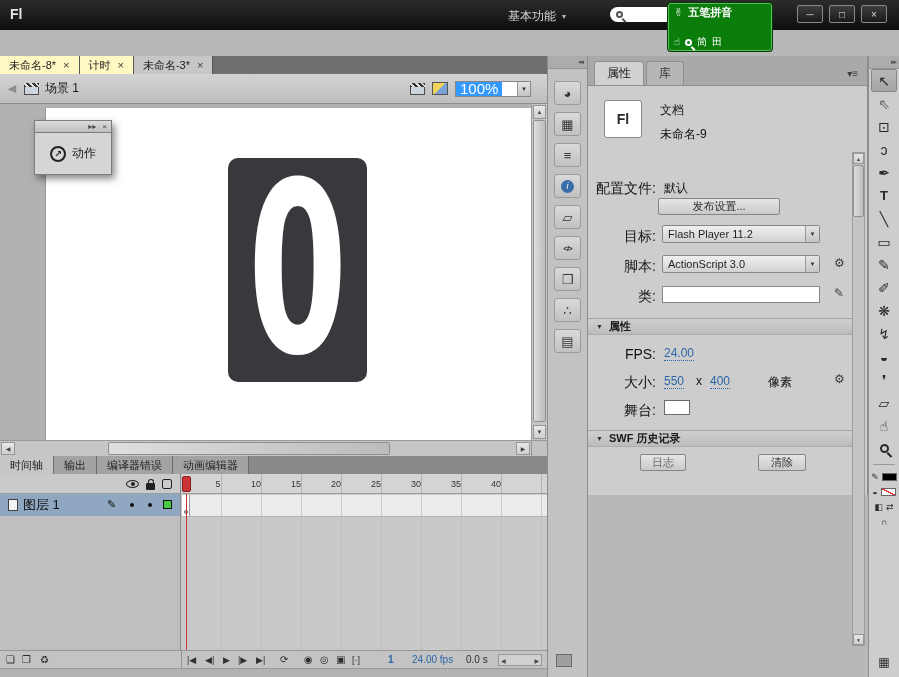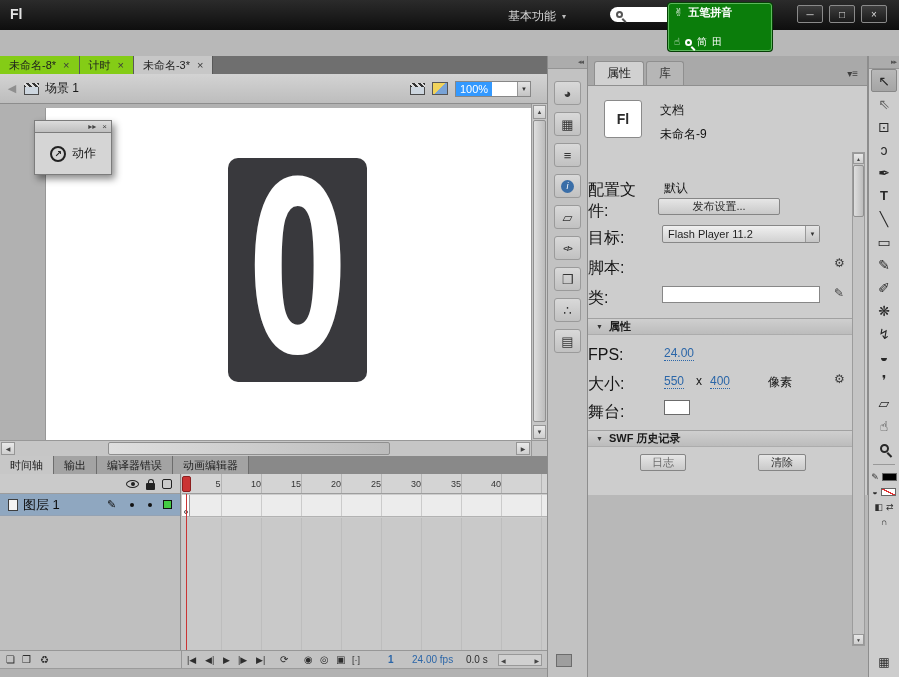--- a/index.html
+++ b/index.html
@@ -20,35 +20,35 @@
   .ime{position:absolute;left:668px;top:3px;width:104px;height:48px;background:#0b7d0b;border:1px solid #5cb85c;border-radius:3px;color:#fff;z-index:60;padding:3px 5px;display:flex;flex-direction:column;justify-content:space-between;box-shadow:0 0 0 1px #063f06}
   .ime-row{display:flex;align-items:center;gap:5px;font-size:11px;font-weight:bold;line-height:1}
   .ime-row .sm{font-size:10px;font-weight:normal}
 
   
   .menubar{position:absolute;left:0;top:30px;width:899px;height:26px;background:linear-gradient(#616161,#4a4a4a);border-bottom:1px solid #2c2c2c;display:flex;align-items:center;padding-left:4px;z-index:30}
   .menu-item{padding:0 9px;color:#e6e6e6;font-size:12px;line-height:26px}
 
   
   .doc-tabs{position:absolute;left:0;top:56px;width:547px;height:18px;background:#6f6f6f;display:flex}
-  .doc-tab{display:flex;align-items:center;gap:7px;padding:0 9px;background:#84cc16;border-right:1px solid #585858;color:#1d1d1d;font-size:11px}
+  .doc-tab{display:flex;align-items:center;gap:7px;padding:0 9px;background:#fef9c3;border-right:1px solid #585858;color:#1d1d1d;font-size:11px}
   .doc-tab.active{background:#c7c7c7}
   .tab-close{color:#3b3b3b;font-size:11px}
 
   
   .editbar{position:absolute;left:0;top:74px;width:547px;height:30px;background:linear-gradient(#d3d3d3,#bdbdbd);border-bottom:1px solid #8d8d8d;display:flex;align-items:center;z-index:5}
   .back-btn{width:24px;text-align:center;color:#8f8f8f;font-size:11px}
   .clapper{width:15px;height:12px;border:1px solid #4a4a4a;background:#cdd6df;position:relative;margin-right:6px}
   .clapper::before{content:"";position:absolute;left:-1px;top:-1px;right:-1px;height:4px;background:repeating-linear-gradient(45deg,#333 0 2px,#ddd 2px 4px)}
   .clapper.mini{margin:0}
   .scene-label{font-size:12px;color:#1a1a1a}
   .editbar-right{margin-left:auto;display:flex;align-items:center;gap:7px;padding-right:16px}
   .eb-sym{width:16px;height:13px;border:1px solid #555;background:linear-gradient(135deg,#f1d35b 50%,#79a3d6 50%)}
   .zoom-box{width:76px;height:16px;background:#fff;border:1px solid #878787;display:flex;align-items:center;position:relative}
-  .zoom-value{background:#3399ff;color:#fff;font-size:11px;padding:0 4px;line-height:14px;height:14px}
+  .zoom-value{background:#3399ff;color:#fff;font-size:15px;padding:0 4px;line-height:14px;height:14px}
   .zoom-caret{position:absolute;right:0;top:0;width:13px;height:14px;background:linear-gradient(#e4e4e4,#c4c4c4);border-left:1px solid #979797;font-size:6px;display:flex;align-items:center;justify-content:center;color:#333}
 
   
   .stage{position:absolute;left:0;top:104px;width:531px;height:336px;background:#b1b1b1;overflow:hidden}
   .canvas{position:absolute;left:46px;top:4px;width:485px;height:332px;background:#fff;box-shadow:-1px 0 0 #979797}
   .zero-card{position:absolute;left:182px;top:50px;width:139px;height:224px;background:#39393d;border-radius:10px;display:flex;align-items:center;justify-content:center;overflow:hidden}
   .zero-digit{font-family:"DejaVu Sans",sans-serif;font-weight:bold;font-size:238px;line-height:1;color:#fff;transform:scaleX(.6)}
   .actions-float{position:absolute;left:34px;top:16px;width:78px;height:55px;z-index:20;box-shadow:3px 4px 7px rgba(0,0,0,.45)}
   .af-title{height:13px;background:linear-gradient(#dcdcdc,#bfbfbf);border:1px solid #7c7c7c;display:flex;align-items:center;justify-content:flex-end;gap:6px;padding:0 4px;font-size:8px;color:#444}
   .af-body{height:42px;background:#d5d5d5;border:1px solid #7c7c7c;border-top:none;display:flex;align-items:center;justify-content:center;gap:6px}
@@ -116,21 +116,21 @@
   .props{position:absolute;left:588px;top:56px;width:280px;height:439px;background:#cdcdcd;border-right:1px solid #8d8d8d}
   .props-header{height:30px;background:#a9a9a9;border-bottom:1px solid #8f8f8f;position:relative}
   .props-tab{position:absolute;bottom:0;padding:3px 12px;font-size:12px;background:#d1d1d1;border:1px solid #8f8f8f;border-bottom:none;border-radius:3px 3px 0 0;color:#161616}
   .props-tab.inactive{background:#b6b6b6;color:#333}
   .props-menu{position:absolute;right:9px;bottom:6px;color:#3e3e3e;font-size:10px}
   .doc-icon{position:absolute;left:16px;top:44px;width:38px;height:38px;background:#fff;border:1px solid #8a8a8a;border-radius:3px;display:flex;align-items:center;justify-content:center;font-weight:bold;font-size:14px;color:#2b2b2b}
   .doc-type{position:absolute;left:72px;top:46px;font-size:12px;color:#111}
   .doc-name{position:absolute;left:72px;top:70px;font-size:12px;color:#111}
   .sec{position:absolute;left:0;width:266px;height:17px;background:linear-gradient(#cfcfcf,#bcbcbc);border-top:1px solid #a1a1a1;border-bottom:1px solid #acacac;display:flex;align-items:center;gap:6px;padding-left:8px;font-size:11px;font-weight:bold;color:#1a1a1a}
   .sec .tri{font-size:7px;color:#333;font-weight:normal}
-  .plabel{position:absolute;left:0;width:68px;font-size:16px;color:#141414}
+  .plabel{position:absolute;left:0;width:68px;text-align:right;font-size:14px;color:#141414}
   .pval{position:absolute;font-size:12px;color:#141414}
   .hot{color:#2b66a8;border-bottom:1px dotted #2b66a8}
   .dd{position:absolute;left:74px;width:158px;height:18px;background:linear-gradient(#f0f0f0,#d1d1d1);border:1px solid #878787;border-radius:2px;font-size:11px;color:#1f1f1f;display:flex;align-items:center;padding:0 5px}
   .dd-caret{position:absolute;right:0;top:0;width:14px;height:16px;border-left:1px solid #999;background:linear-gradient(#e5e5e5,#c5c5c5);display:flex;align-items:center;justify-content:center;font-size:6px;color:#333}
   .tinput{position:absolute;left:74px;width:158px;height:17px;background:#fff;border:1px solid #878787}
   .mini-ic{position:absolute;font-size:12px;color:#3c3c3c}
   .pbtn{position:absolute;height:17px;background:linear-gradient(#e6e6e6,#c9c9c9);border:1px solid #858585;border-radius:2px;font-size:11px;color:#2c2c2c;display:flex;align-items:center;justify-content:center}
   .color-swatch{position:absolute;left:76px;width:26px;height:15px;background:#fff;border:1px solid #6b6b6b}
   .pscroll{position:absolute;right:2px;top:96px;width:13px;height:494px;background:#c4c4c4;border:1px solid #9c9c9c}
   .pscroll .up,.pscroll .dn{position:absolute;left:0;width:11px;height:11px;background:linear-gradient(#e7e7e7,#cecece);border:1px solid #989898;font-size:5px;display:flex;align-items:center;justify-content:center;color:#444}
@@ -362,20 +362,24 @@
 
     <span class="plabel" style="top:124px">配置文件:</span>
     <span class="pval" style="left:76px;top:124px">默认</span>
     <div class="pbtn" style="left:70px;top:142px;width:122px">发布设置...</div>
     <span class="plabel" style="top:172px">目标:</span>
     <div class="dd" style="top:169px">
       <span>Flash Player 11.2</span>
       <span class="dd-caret">▼</span>
     </div>
     <span class="plabel" style="top:202px">脚本:</span>
+    <div class="dd" style="top:199px">
+      <span>ActionScript 3.0</span>
+      <span class="dd-caret">▼</span>
+    </div>
     <span class="mini-ic" style="left:246px;top:200px">⚙</span>
     <span class="plabel" style="top:232px">类:</span>
     <div class="tinput" style="top:230px"></div>
     <span class="mini-ic" style="left:246px;top:230px">✎</span>
 
     <div class="sec" style="top:262px">
       <span class="tri">▼</span>
       <span>属性</span>
     </div>
     <span class="plabel" style="top:290px">FPS:</span>

